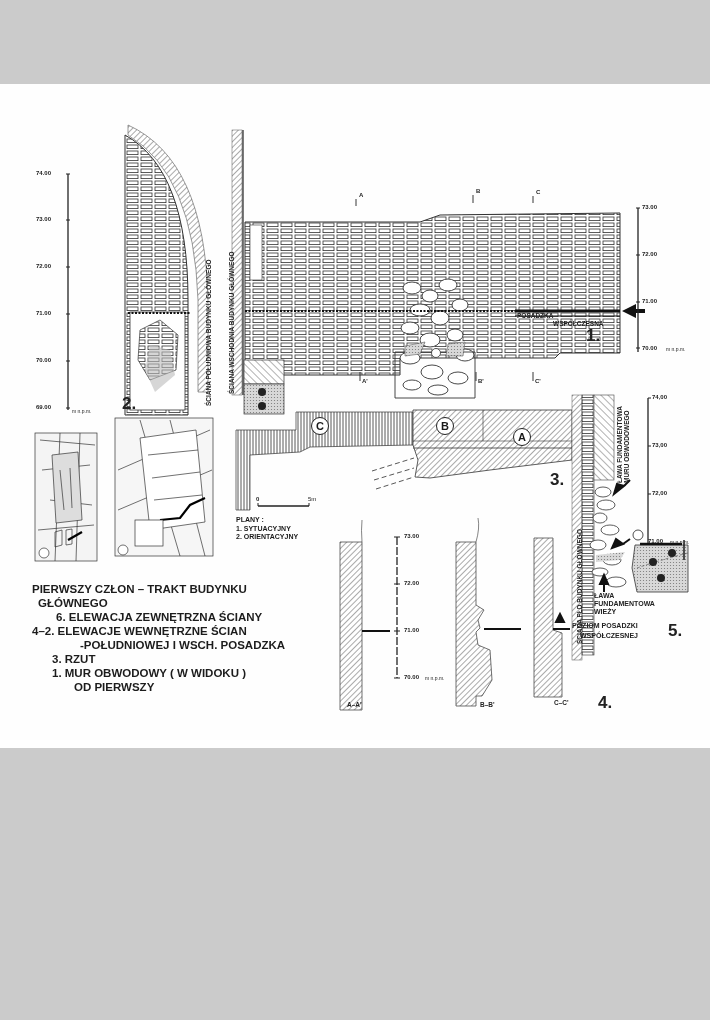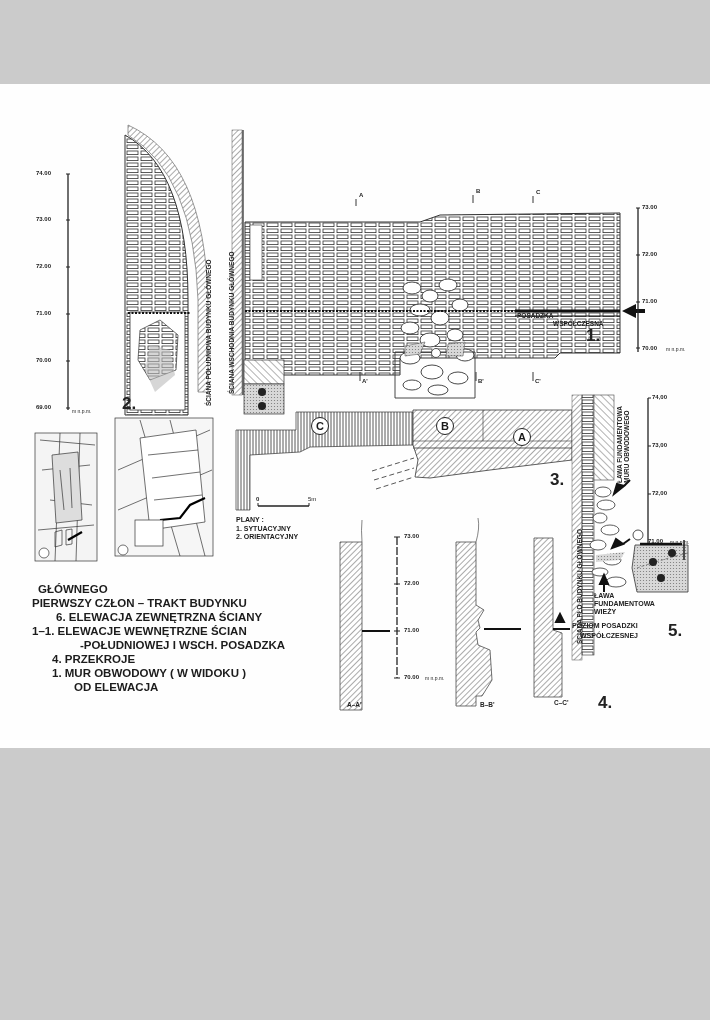--- a/index.html
+++ b/index.html
@@ -278,21 +278,21 @@
 <span class="lbl tick" style="left:652px;top:490px">72,00</span>
 <span class="lbl tick" style="left:648px;top:538px">71,00</span>
 <span class="lbl unit" style="left:670px;top:539px">m n.p.m.</span>
 <span class="vert" style="left:616px;top:388px;height:95px;width:18px;white-space:normal;line-height:7px">ŁAWA FUNDAMENTOWA MURU OBWODOWEGO</span>
 <span class="lbl" style="left:594px;top:592px;font-size:7px">ŁAWA</span>
 <span class="lbl" style="left:594px;top:600px;font-size:7px">FUNDAMENTOWA</span>
 <span class="lbl" style="left:594px;top:608px;font-size:7px">WIEŻY</span>
 <span class="lbl num" style="left:668px;top:621px">5.</span>
 
 <div class="legend">
+  <div>PIERWSZY CZŁON – TRAKT BUDYNKU</div>
   <div style="padding-left:6px">GŁÓWNEGO</div>
-  <div>PIERWSZY CZŁON – TRAKT BUDYNKU</div>
   <div style="padding-left:24px">6. ELEWACJA ZEWNĘTRZNA ŚCIANY</div>
-  <div>1–1. ELEWACJE WEWNĘTRZNE ŚCIAN</div>
+  <div>4–2. ELEWACJE WEWNĘTRZNE ŚCIAN</div>
   <div style="padding-left:48px">-POŁUDNIOWEJ I WSCH. POSADZKA</div>
-  <div style="padding-left:20px">4. PRZEKROJE</div>
+  <div style="padding-left:20px">3. RZUT</div>
   <div style="padding-left:20px">1. MUR OBWODOWY ( W WIDOKU )</div>
-  <div style="padding-left:42px">OD ELEWACJA</div>
+  <div style="padding-left:42px">OD PIERWSZY</div>
 </div>
 
 </body></html>

